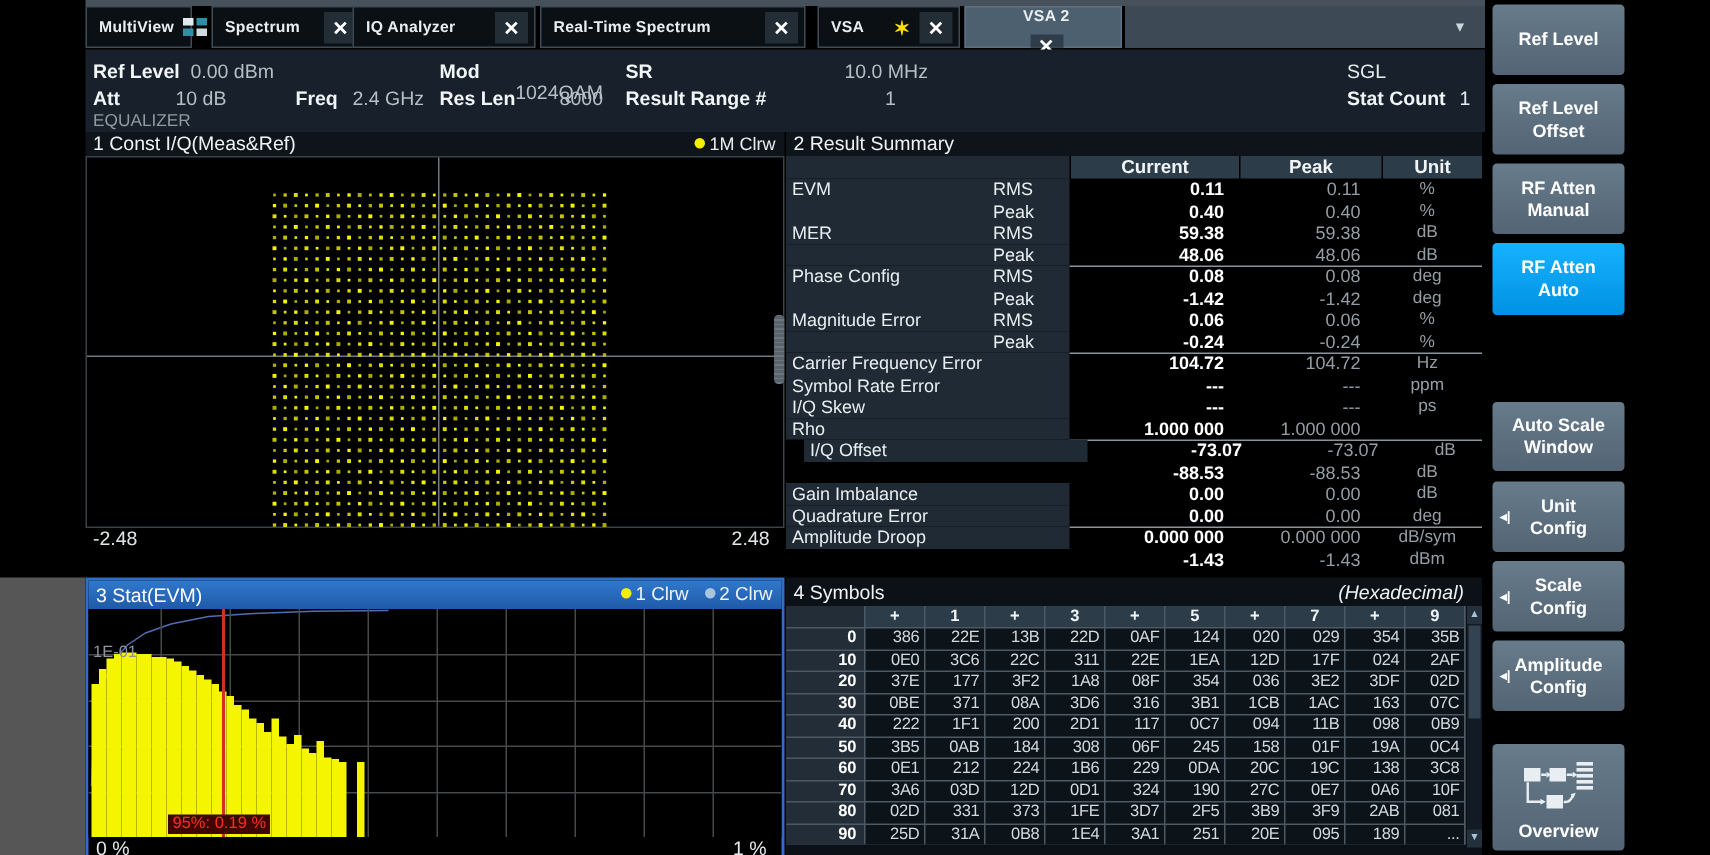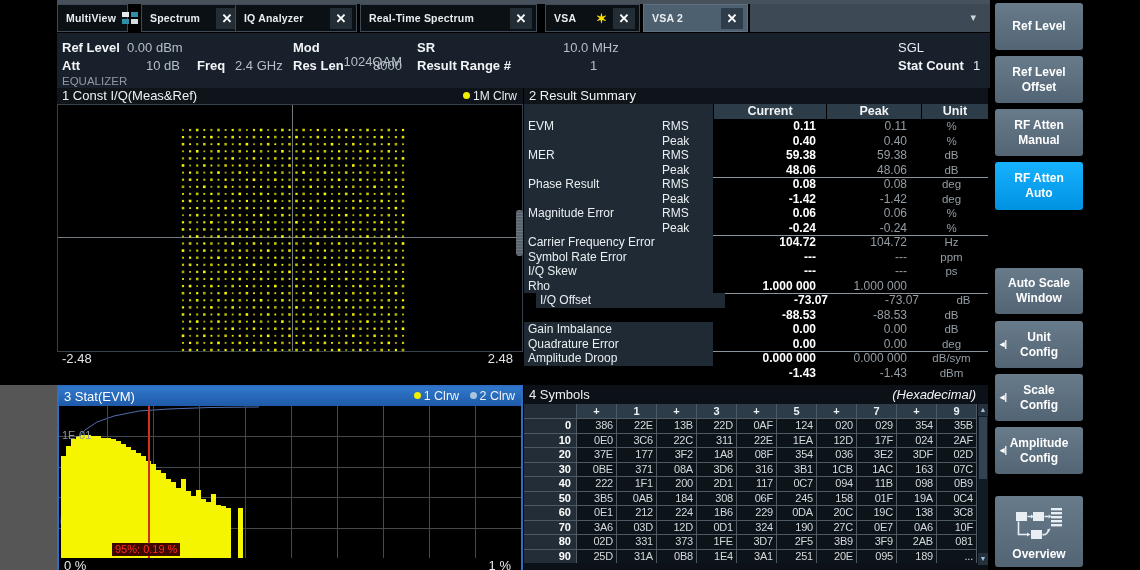--- a/index.html
+++ b/index.html
@@ -126,37 +126,37 @@
       </div>
       <div class="tab" style="left: 303px; width: 177px;">
         <span class="lbl">Real-Time Spectrum</span>
         <span class="xbtn">✕</span>
       </div>
       <div class="tab" style="left: 488px; width: 95px;">
         <span class="lbl">VSA</span>
         <span class="star">✶</span>
         <span class="xbtn">✕</span>
       </div>
-      <div class="tab active" style="left: 586px; width: 105px;">
+      <div class="tab active" style="left: 586px; width: 105px; flex-direction: column;">
         <span class="lbl">VSA 2</span>
         <span class="xbtn">✕</span>
       </div>
     </div>
 
   <div id="settings">
     <span class="slab" style="left:5px;top:7px">Ref Level</span>
     <span class="sval" style="left:70px;top:7px">0.00 dBm</span>
     <span class="slab" style="left:236px;top:7px">Mod</span>
     <span class="sval" style="left:270px;top:21px;width:75px;text-align:right">1024QAM</span>
     <span class="slab" style="left:360px;top:7px">SR</span>
     <span class="sval" style="left:506px;top:7px">10.0 MHz</span>
     <span class="sval" style="left:841px;top:7px;color:#e6ebee">SGL</span>
 
     <span class="slab" style="left:5px;top:25px">Att</span>
-    <span class="sval" style="left:60px;top:25px;width:63px;text-align:right">10 dB</span>
+    <span class="sval" style="left:60px;top:25px;width:63px;text-align:left">10 dB</span>
     <span class="slab" style="left:140px;top:25px">Freq</span>
     <span class="sval" style="left:178px;top:25px">2.4 GHz</span>
     <span class="slab" style="left:236px;top:25px">Res Len</span>
     <span class="sval" style="left:290px;top:25px;width:55px;text-align:right">8000</span>
     <span class="slab" style="left:360px;top:25px">Result Range #</span>
     <span class="sval" style="left:533px;top:25px">1</span>
     <span class="slab" style="left:841px;top:25px">Stat Count</span>
     <span class="sval" style="left:916px;top:25px;color:#e6ebee">1</span>
 
     <span class="smode" style="left:5px;top:42px">EQUALIZER</span>
@@ -1244,21 +1244,21 @@
           <div class="rs-labcell">
             <span class="rs-sub">Peak</span>
           </div>
           <span class="rs-cur">48.06</span>
           <span class="rs-peak">48.06</span>
           <span class="rs-unit">dB</span>
         </div>
         <div class="rs-sep" style="top: 58px;"></div>
         <div class="rs-row" style="top: 58px;">
           <div class="rs-labcell">
-            <span class="rs-param">Phase Result</span>
+            <span class="rs-param">Phase Config</span>
             <span class="rs-sub">RMS</span>
           </div>
           <span class="rs-cur">0.08</span>
           <span class="rs-peak">0.08</span>
           <span class="rs-unit">deg</span>
         </div>
         <div class="rs-row" style="top: 72.5px;">
           <div class="rs-labcell">
             <span class="rs-sub">Peak</span>
           </div>

